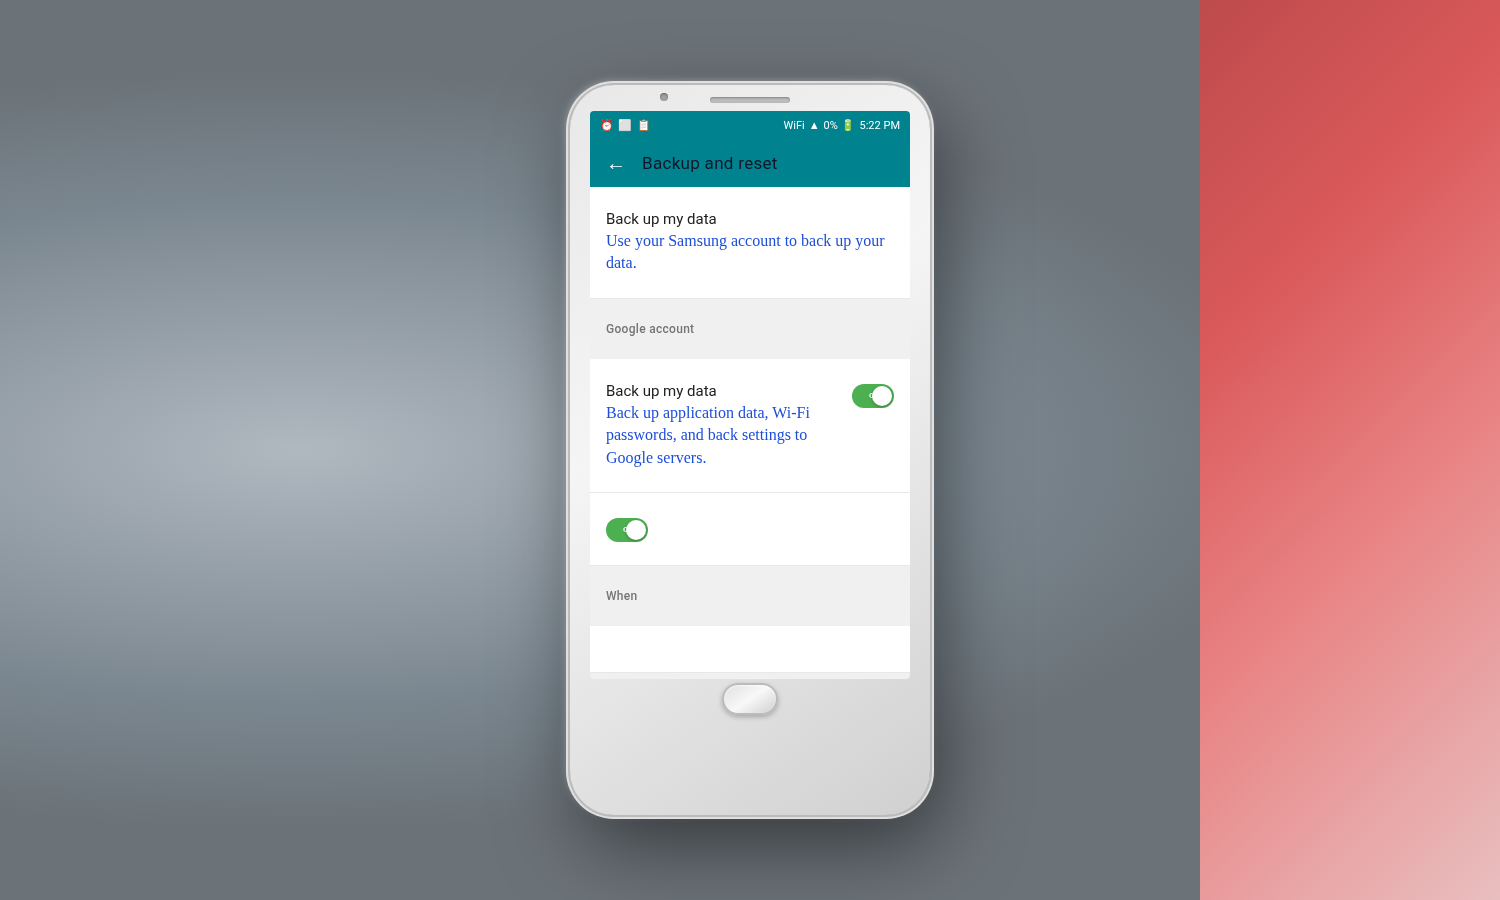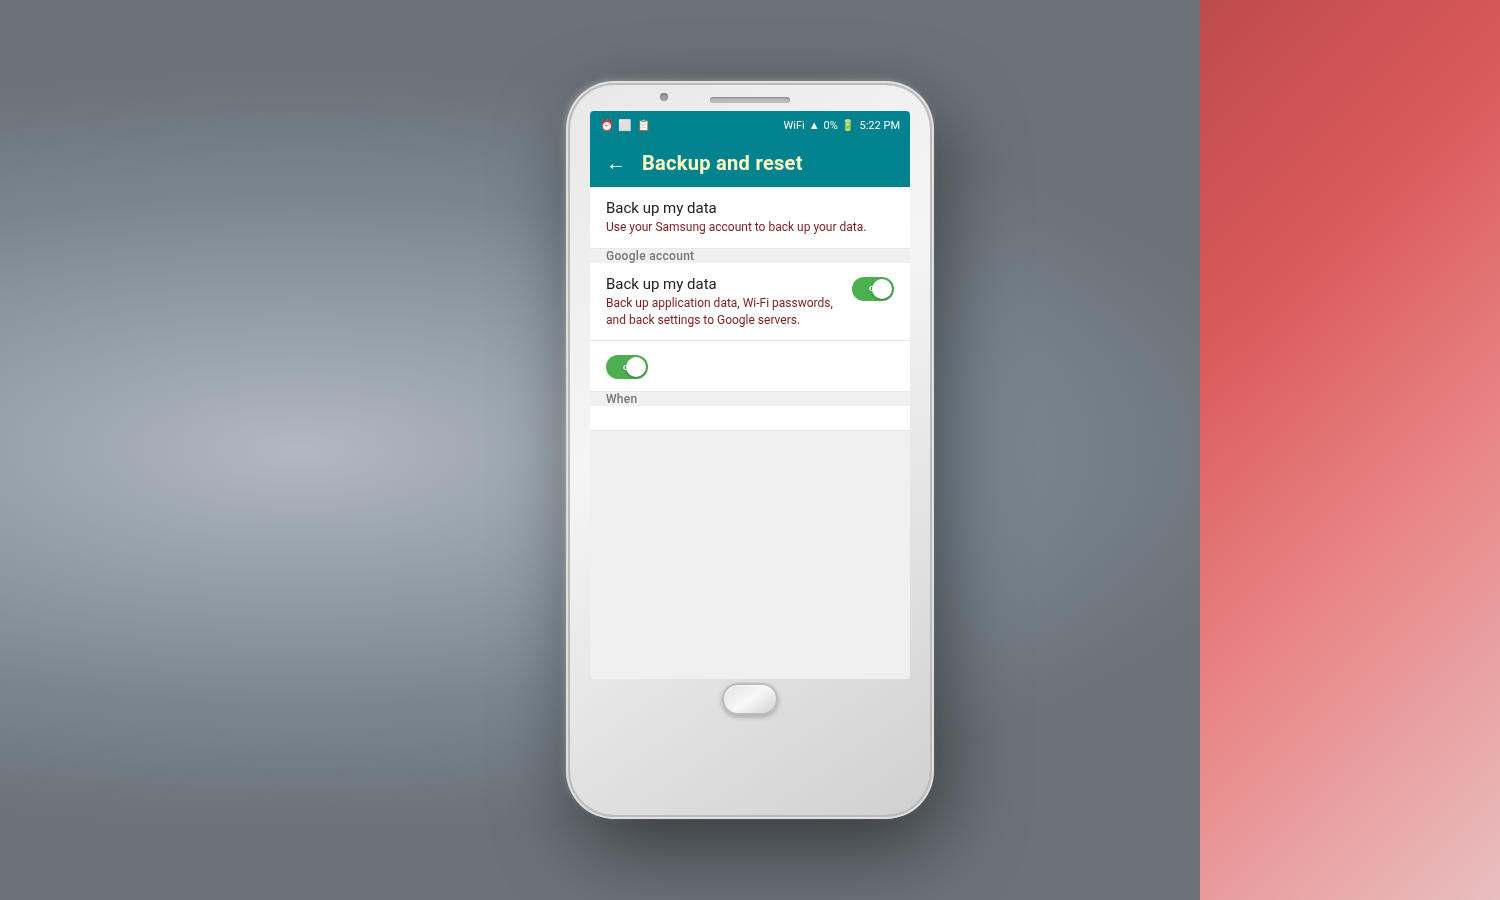--- a/index.html
+++ b/index.html
@@ -126,62 +126,63 @@
       gap: 16px;
     }
 
     .back-arrow {
       color: white;
       font-size: 20px;
       cursor: pointer;
     }
 
     .toolbar-title {
-      color: #fef9c3;
-      font-size: 20px;
-      font-weight: 700;
+      color: #0f172a;
+      font-size: 17px;
+      font-weight: 400;
       letter-spacing: 0.3px;
     }
 
     .settings-list {
       background: #fff;
       flex: 1;
       overflow-y: auto;
     }
 
     .settings-item {
-      padding: 12px 16px;
+      padding: 23px 16px;
       border-bottom: 1px solid #e8e8e8;
       background: white;
       display: flex;
       align-items: flex-start;
       justify-content: space-between;
       cursor: pointer;
     }
 
     .item-text {
       flex: 1;
     }
 
     .item-title {
       font-size: 15px;
       color: #212121;
       font-weight: 400;
       margin-bottom: 2px;
     }
 
     .item-subtitle {
-      font-size: 12px;
-      color: #7f1d1d;
+      font-size: 16px;
+      color: #1d4ed8;
       line-height: 1.4;
+      font-family: Liberation Serif, serif;
     }
 
     .section-header {
       background: #f0f0f0;
-      padding: 0 16px;
+      padding: 23px 16px;
       font-size: 12px;
       color: #757575;
       font-weight: 500;
       letter-spacing: 0.3px;
     }
 
     .toggle {
       width: 42px;
       height: 24px;
       border-radius: 12px;

